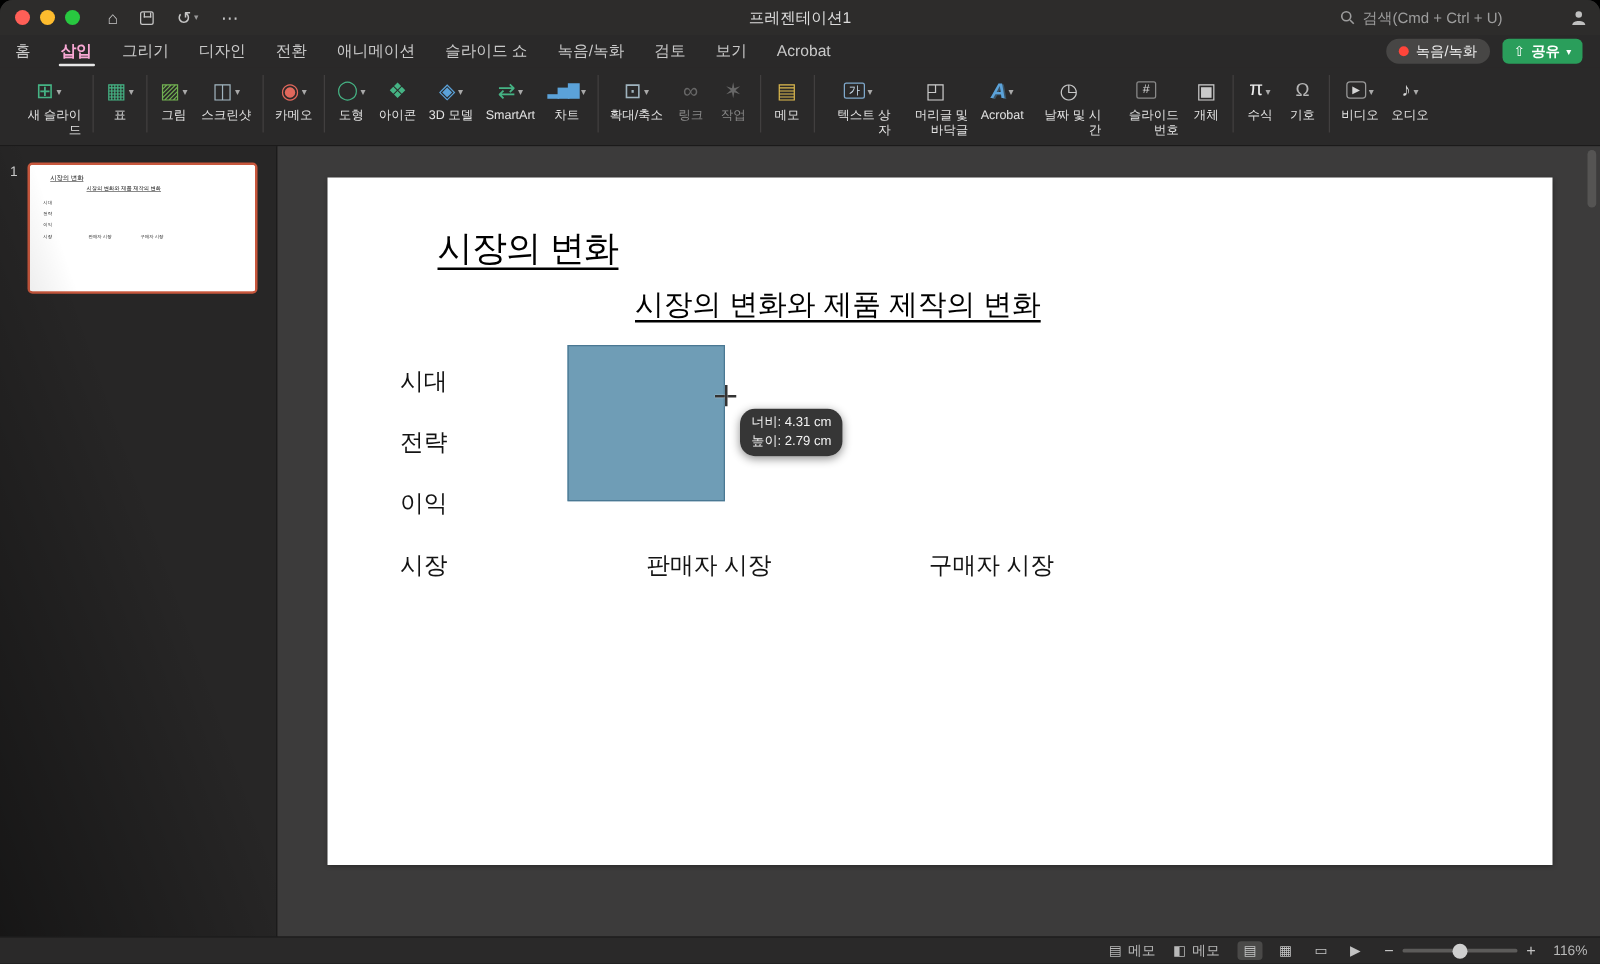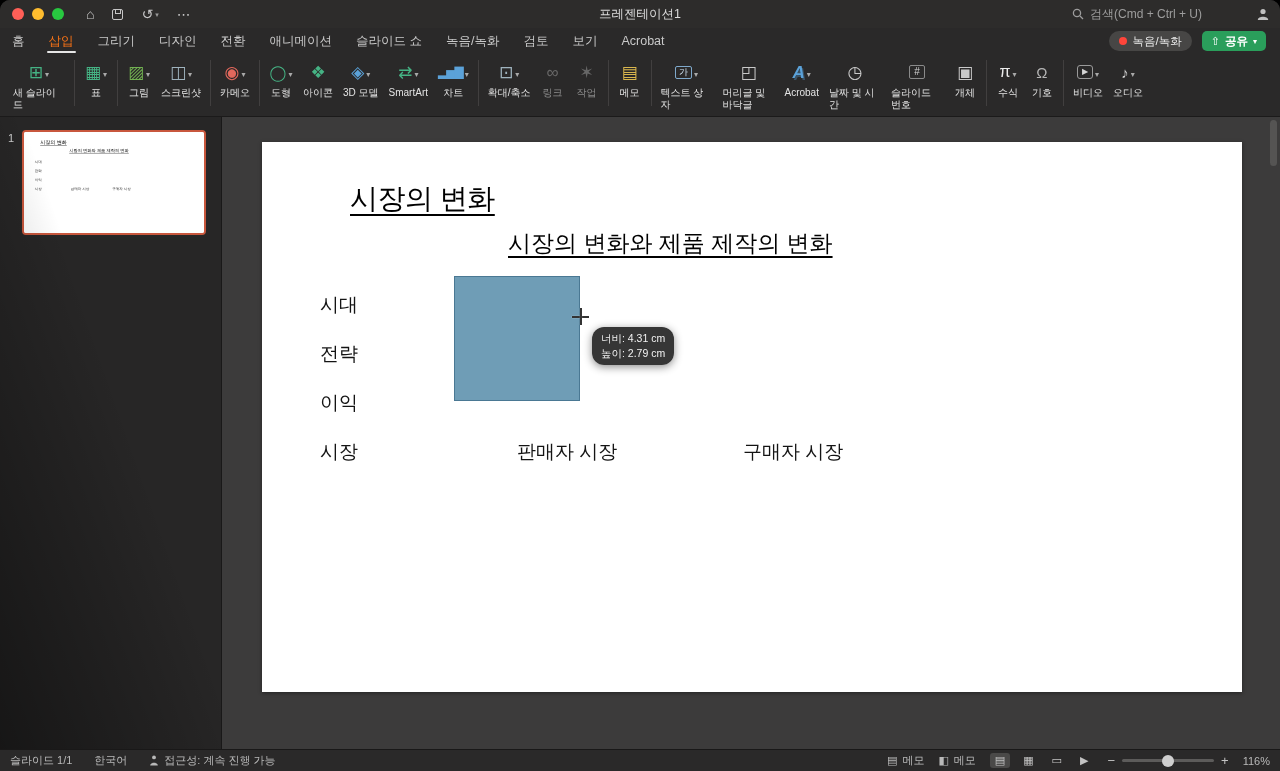--- a/index.html
+++ b/index.html
@@ -19,41 +19,41 @@
 .save-ic{width:11px;height:11px;border:1.5px solid #c6c6c6;border-radius:2px;position:relative;display:inline-block}
 .save-ic::after{content:"";position:absolute;top:0;left:2px;width:4px;height:3px;border:1px solid #c6c6c6;border-top:none}
 .win-title{position:absolute;left:50%;transform:translateX(-50%);color:#dcdcdc;font-size:12.5px}
 .search{margin-left:auto;display:flex;align-items:center;gap:6px;color:#9d9d9d;font-size:12px;margin-right:66px}
 .user-ic{position:absolute;right:10px;top:7px;line-height:0}
 
 
 .tabrow{height:26px;background:#2a2929;display:flex;align-items:stretch;padding:0 14px 0 10px;flex:none}
 .tabs{display:flex;gap:20px;align-items:stretch}
 .tab{color:#c9c9c9;font-size:12.5px;display:flex;align-items:center;padding:0 2px;position:relative;white-space:nowrap}
-.tab.active{color:#f97316;font-weight:normal}
+.tab.active{color:#f9a8d4;font-weight:bold}
 .tab.active::after{content:"";position:absolute;left:0;right:0;bottom:1px;height:2px;background:#e6e6e6;border-radius:1px}
 .tab-actions{margin-left:auto;display:flex;gap:10px;align-items:center}
 .record-pill{height:20px;border-radius:10px;background:#474645;display:flex;align-items:center;gap:6px;
   padding:0 10px;color:#ececec;font-size:11.5px;white-space:nowrap}
 .rec-dot{width:8px;height:8px;border-radius:50%;background:#ff453a}
 .share-btn{height:20px;border-radius:5px;background:#2a9e5b;display:flex;align-items:center;gap:5px;
   padding:0 9px;color:#fff;font-size:11.5px;font-weight:bold;white-space:nowrap}
 .share-ic{font-size:11px;font-weight:normal}
 .chev2{font-size:8px}
 
 
 .ribbon{height:63px;background:#2a2929;border-bottom:1px solid #1b1a1a;display:flex;
   align-items:flex-start;padding:4px 8px 2px;flex:none}
 .rsep{width:1px;height:46px;background:#413f3f;margin:2px 4px 0;flex:none}
 .ritem{display:flex;flex-direction:column;align-items:center;padding:2px 5px;border-radius:4px;
   min-width:34px;max-width:62px;flex:none}
 .irow{height:24px;display:flex;align-items:center;gap:2px}
 .ric{line-height:1;font-size:17px;display:inline-flex;align-items:center;justify-content:center}
 .chev::before{content:"▾";font-size:8px;color:#a9a9a9}
-.rlabel{font-size:10px;color:#e3e3e3;text-align:left;line-height:1.15;margin-top:3px;max-width:56px}
+.rlabel{font-size:10px;color:#e3e3e3;text-align:right;line-height:1.15;margin-top:3px;max-width:56px}
 .ritem.dim .rlabel{color:#8a8a8a}
 .ritem.dim .ric{opacity:.55}
 
 .i-new-slide-icon::before{content:"⊞";color:#45b384}
 .i-table-icon::before{content:"▦";color:#45b384}
 .i-picture-icon::before{content:"▨";color:#71b051}
 .i-screenshot-icon::before{content:"◫";color:#9fb3be}
 .i-cameo-icon::before{content:"◉";color:#e2685c}
 .i-shapes-icon::before{content:"◯";color:#45b384;font-size:15px}
 .i-icons-icon::before{content:"❖";color:#45b384}
@@ -398,31 +398,20 @@
             <div>너비: 4.31 cm</div>
             <div>높이: 2.79 cm</div>
           </div>
         </div>
         <div class="canvas-scroll"></div>
       </div>
     </div>
   </div>
 
   <div class="statusbar">
-    <div class="sb-left">
-      <span>슬라이드 1/1</span>
-      <span>한국어</span>
-      <span class="sb-acc">
-        <svg width="10" height="11" viewBox="0 0 10 11">
-            <circle cx="5" cy="2.4" r="1.9" fill="#b9b9b9"></circle>
-            <path d="M1.2 10.5 C1.2 6.8 8.8 6.8 8.8 10.5 Z" fill="#b9b9b9"></path>
-          </svg>
-        <span>접근성: 계속 진행 가능</span>
-      </span>
-    </div>
     <div class="sb-right">
       <span class="sb-btn">
         <span class="sbi">▤</span>
         <span>메모</span>
       </span>
       <span class="sb-btn">
         <span class="sbi">◧</span>
         <span>메모</span>
       </span>
       <span class="viewbtns">

